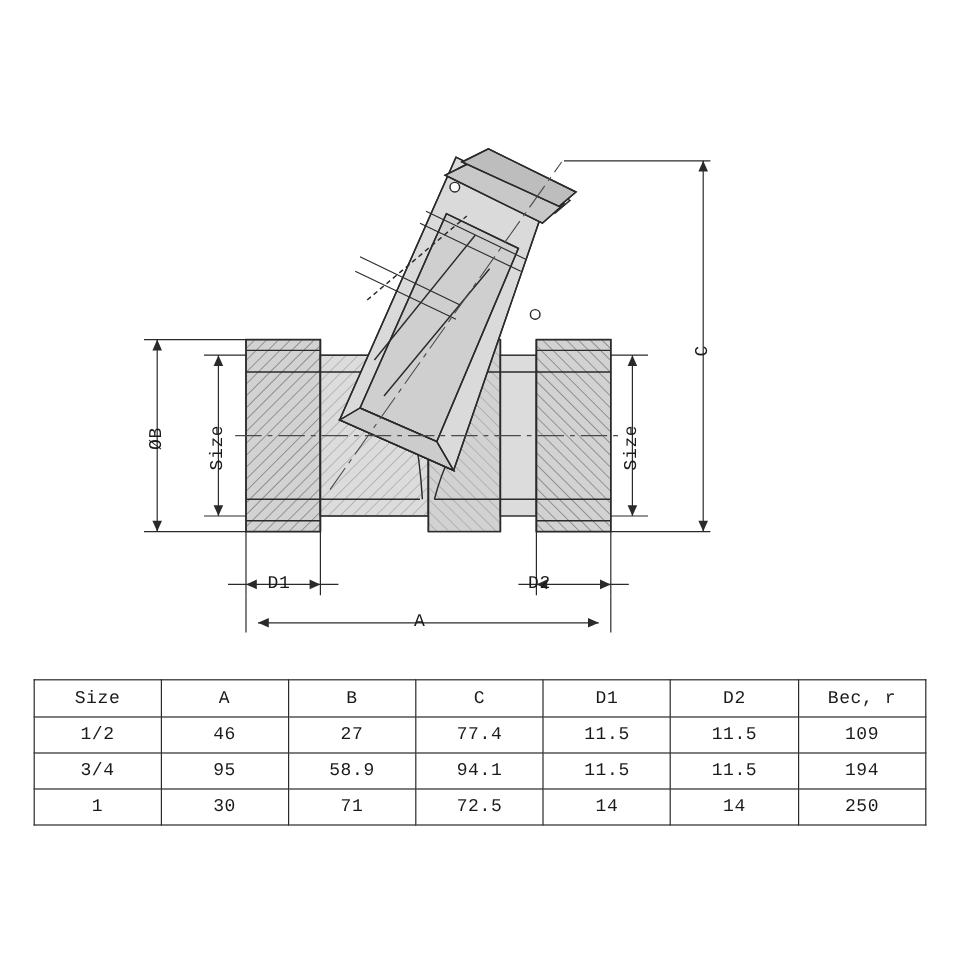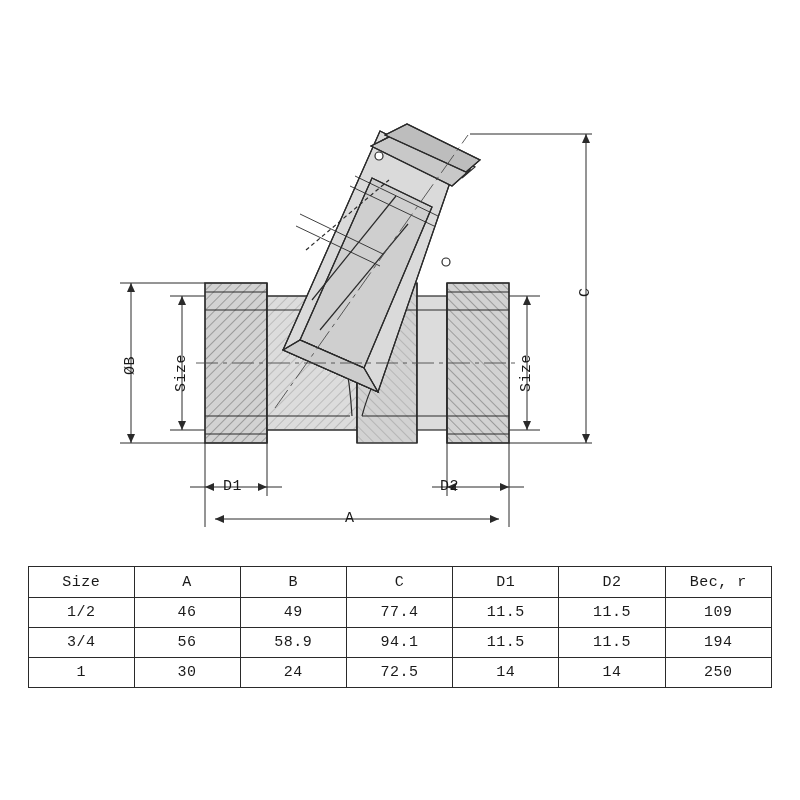--- a/index.html
+++ b/index.html
@@ -220,39 +220,39 @@
         <td class="c1">A</td>
         <td class="c2">B</td>
         <td class="c3">C</td>
         <td class="c4">D1</td>
         <td class="c5">D2</td>
         <td class="c6">Bec, r</td>
       </tr>
       <tr>
         <td class="c0">1/2</td>
         <td class="c1">46</td>
-        <td class="c2">49</td>
+        <td class="c2">27</td>
         <td class="c3">77.4</td>
         <td class="c4">11.5</td>
         <td class="c5">11.5</td>
         <td class="c6">109</td>
       </tr>
       <tr>
         <td class="c0">3/4</td>
-        <td class="c1">56</td>
+        <td class="c1">95</td>
         <td class="c2">58.9</td>
         <td class="c3">94.1</td>
         <td class="c4">11.5</td>
         <td class="c5">11.5</td>
         <td class="c6">194</td>
       </tr>
       <tr>
         <td class="c0">1</td>
         <td class="c1">30</td>
-        <td class="c2">24</td>
+        <td class="c2">71</td>
         <td class="c3">72.5</td>
         <td class="c4">14</td>
         <td class="c5">14</td>
         <td class="c6">250</td>
       </tr>
     </tbody>
   </table>
 
 </div>
 

